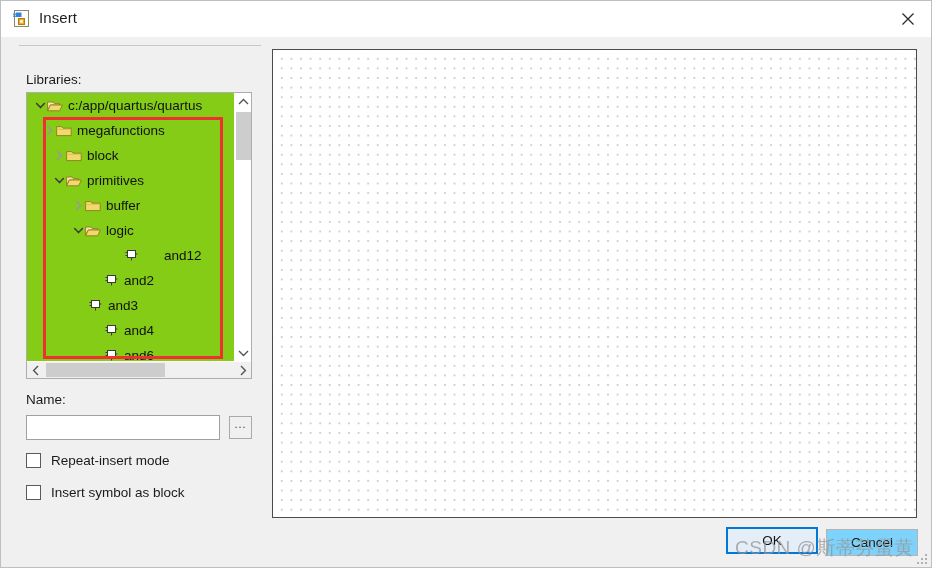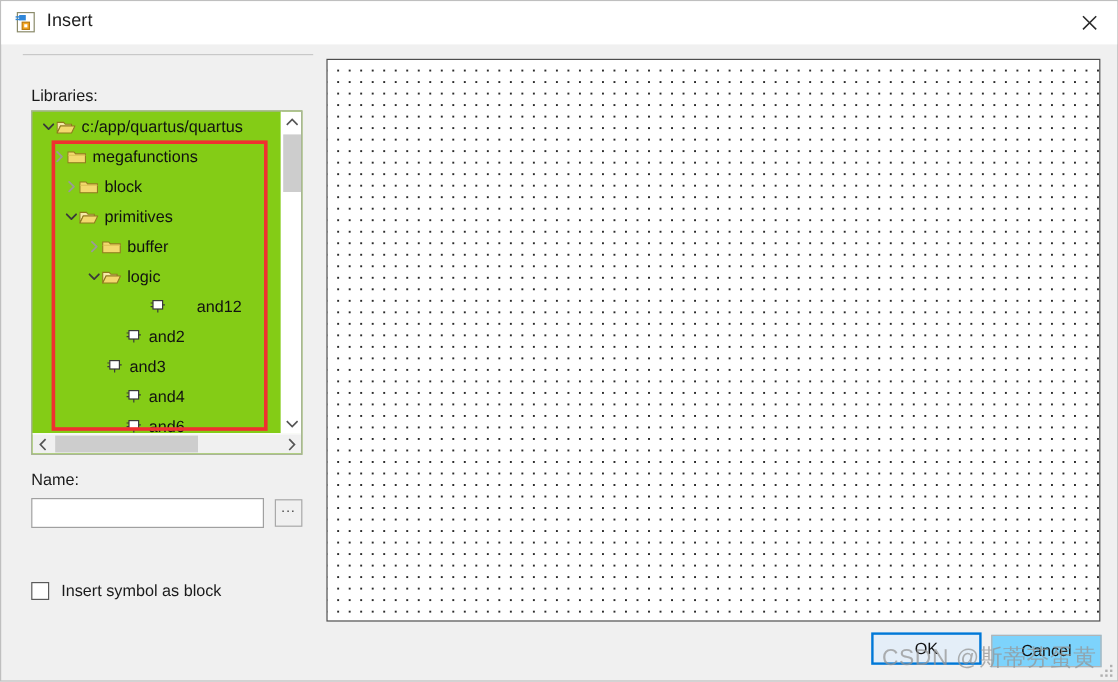--- a/index.html
+++ b/index.html
@@ -523,20 +523,24 @@
       </div>
     </div>
   </div>
 
   <div id="red-box"></div>
 
   <div id="name-label">Name:</div>
   <input id="name-input" type="text" value="" style="">
   <div id="browse-button">...</div>
 
+  <div class="checkrow" id="chk-repeat">
+    <span class="checkbox"></span>
+    <span class="cklabel">Repeat-insert mode</span>
+  </div>
   <div class="checkrow" id="chk-block">
     <span class="checkbox"></span>
     <span class="cklabel">Insert symbol as block</span>
   </div>
 
   <div id="canvas"></div>
 
   <div class="dlg-button" id="ok-button">OK</div>
   <div class="dlg-button" id="cancel-button">Cancel</div>
 

